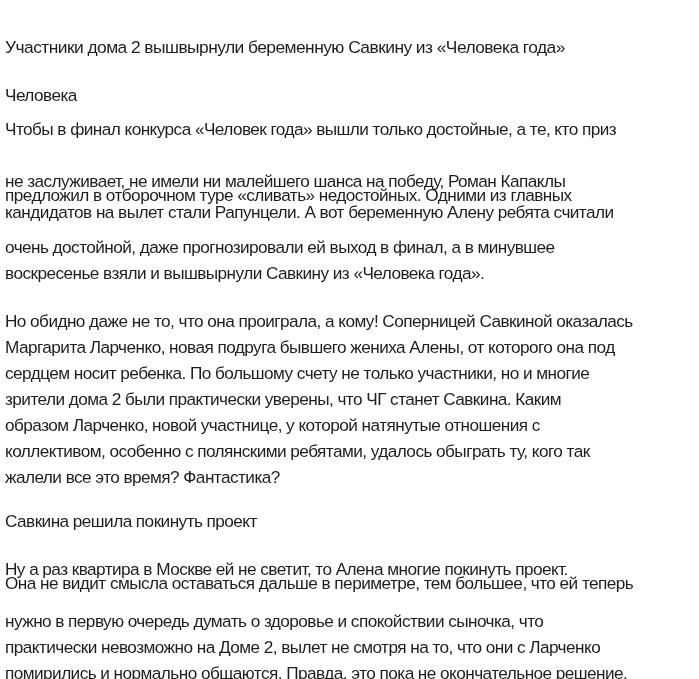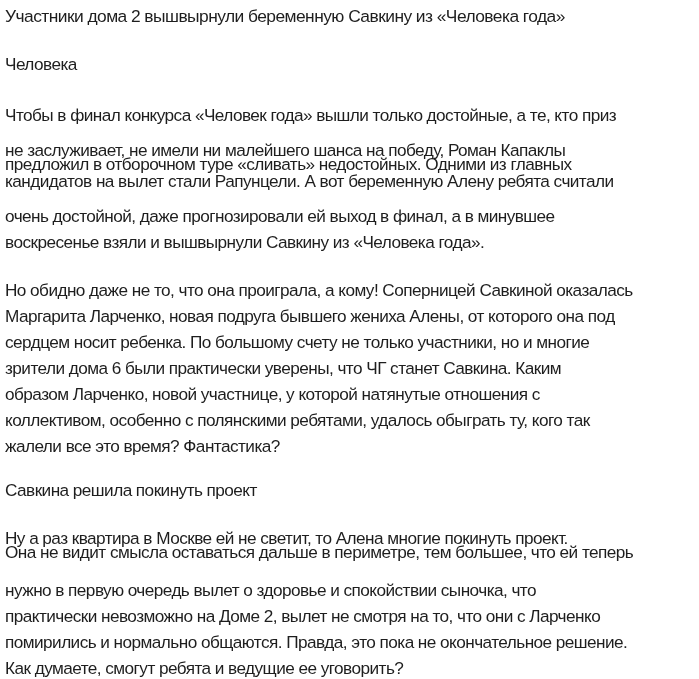--- a/index.html
+++ b/index.html
@@ -22,53 +22,54 @@
       width: 694px;
     }
     .line {
       position: absolute;
       left: 0;
       white-space: nowrap;
       font-size: 17.2px;
       letter-spacing: -0.55px;
       line-height: 20px;
       transform-origin: left top;
+      margin-top: 31px;
     }
     .title { font-size: 17.4px; }
   </style>
 </head>
 <body>
 
 <div class="article">
   <div class="line title" style="top:6px">Участники дома 2 вышвырнули беременную Савкину из «Человека года»</div>
 
   <div class="line" style="top:54px">Человека</div>
 
   <div>
-    <div class="line" style="top:105px">Чтобы в финал конкурса «Человек года» вышли только достойные, а те, кто приз</div>
+    <div class="line" style="top:88px">Чтобы в финал конкурса «Человек года» вышли только достойные, а те, кто приз</div>
     <div class="line" style="top:140px">не заслуживает, не имели ни малейшего шанса на победу, Роман Капаклы</div>
     <div class="line" style="top:154px">предложил в отборочном туре «сливать» недостойных. Одними из главных</div>
     <div class="line" style="top:171px">кандидатов на вылет стали Рапунцели. А вот беременную Алену ребята считали</div>
     <div class="line" style="top:206px">очень достойной, даже прогнозировали ей выход в финал, а в минувшее</div>
     <div class="line" style="top:232px">воскресенье взяли и вышвырнули Савкину из «Человека года».</div>
   </div>
 
   <div>
     <div class="line" style="top:280px">Но обидно даже не то, что она проиграла, а кому! Соперницей Савкиной оказалась</div>
     <div class="line" style="top:306px">Маргарита Ларченко, новая подруга бывшего жениха Алены, от которого она под</div>
     <div class="line" style="top:332px">сердцем носит ребенка. По большому счету не только участники, но и многие</div>
-    <div class="line" style="top:358px">зрители дома 6 были практически уверены, что ЧГ станет Савкина. Каким</div>
+    <div class="line" style="top:358px">зрители дома 2 были практически уверены, что ЧГ станет Савкина. Каким</div>
     <div class="line" style="top:384px">образом Ларченко, новой участнице, у которой натянутые отношения с</div>
     <div class="line" style="top:410px">коллективом, особенно с полянскими ребятами, удалось обыграть ту, кого так</div>
     <div class="line" style="top:436px">жалели все это время? Фантастика?</div>
   </div>
 
   <div class="line" style="top:480px">Савкина решила покинуть проект</div>
 
   <div>
     <div class="line" style="top:528px">Ну а раз квартира в Москве ей не светит, то Алена многие покинуть проект.</div>
     <div class="line" style="top:542px">Она не видит смысла оставаться дальше в периметре, тем большее, что ей теперь</div>
-    <div class="line" style="top:580px">нужно в первую очередь вылет о здоровье и спокойствии сыночка, что</div>
+    <div class="line" style="top:580px">нужно в первую очередь думать о здоровье и спокойствии сыночка, что</div>
     <div class="line" style="top:606px">практически невозможно на Доме 2, вылет не смотря на то, что они с Ларченко</div>
     <div class="line" style="top:632px">помирились и нормально общаются. Правда, это пока не окончательное решение.</div>
     <div class="line" style="top:658px">Как думаете, смогут ребята и ведущие ее уговорить?</div>
   </div>
 </div>
 
 </body></html>

